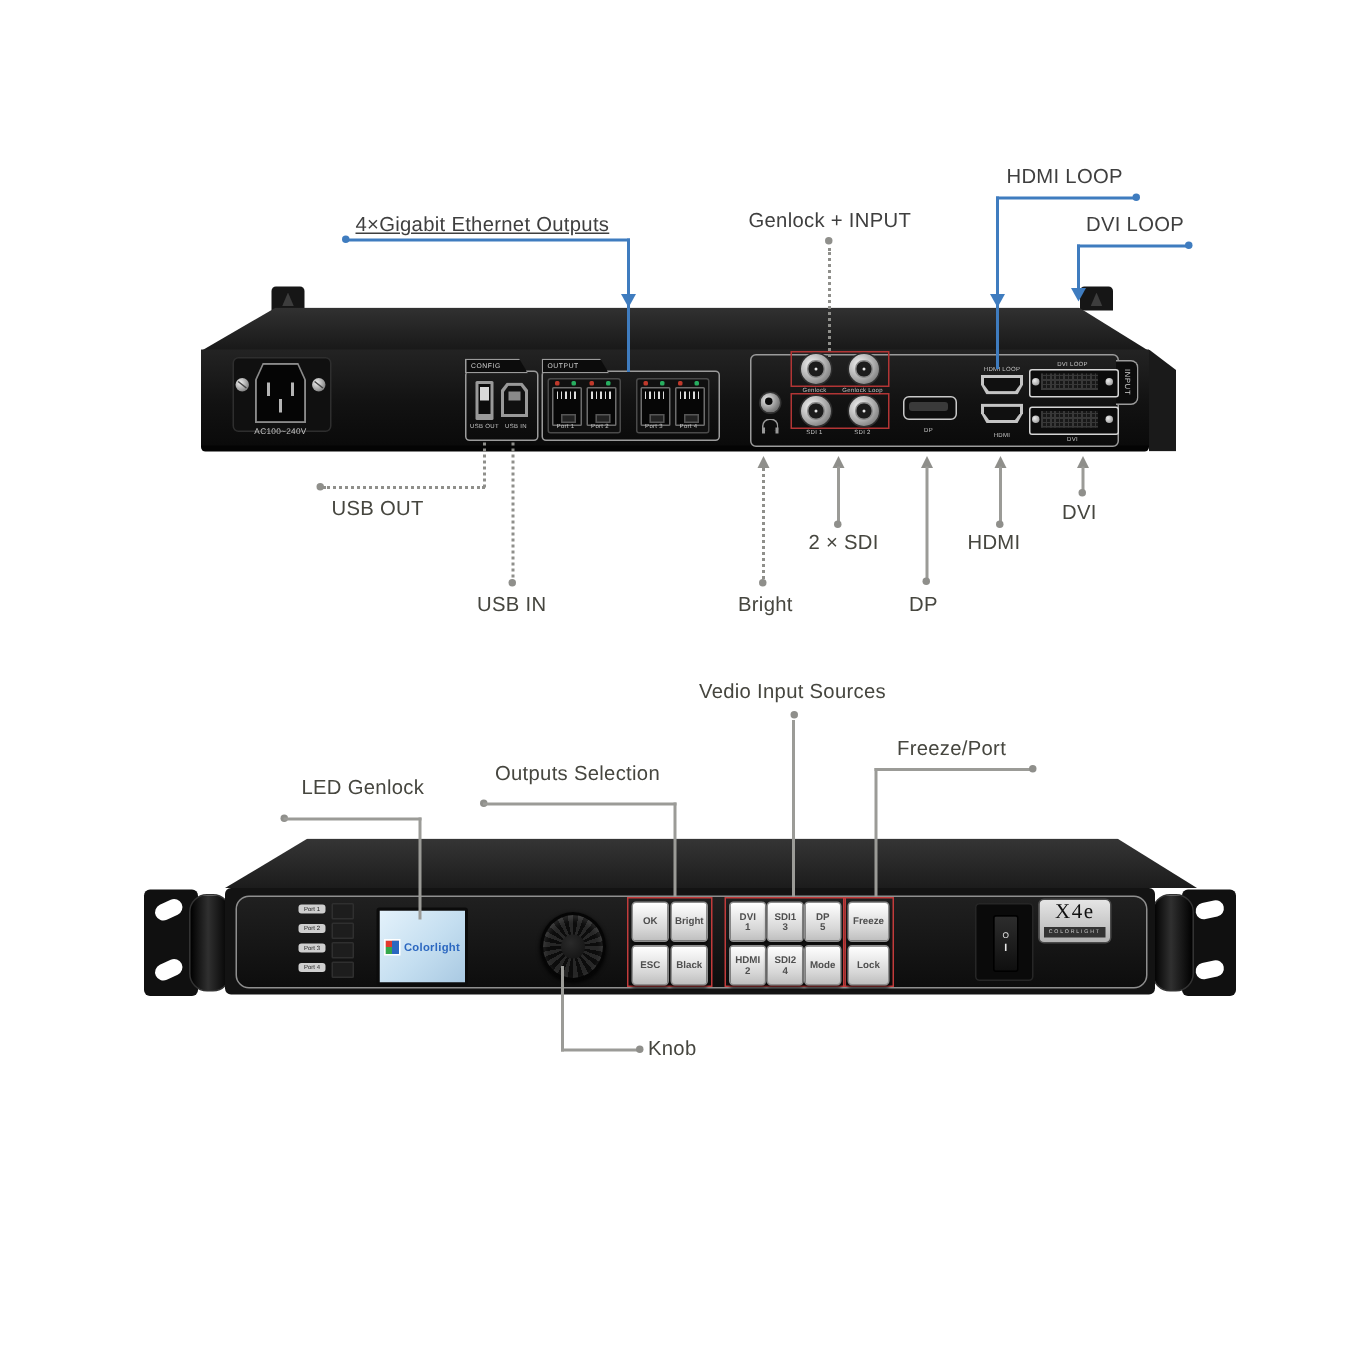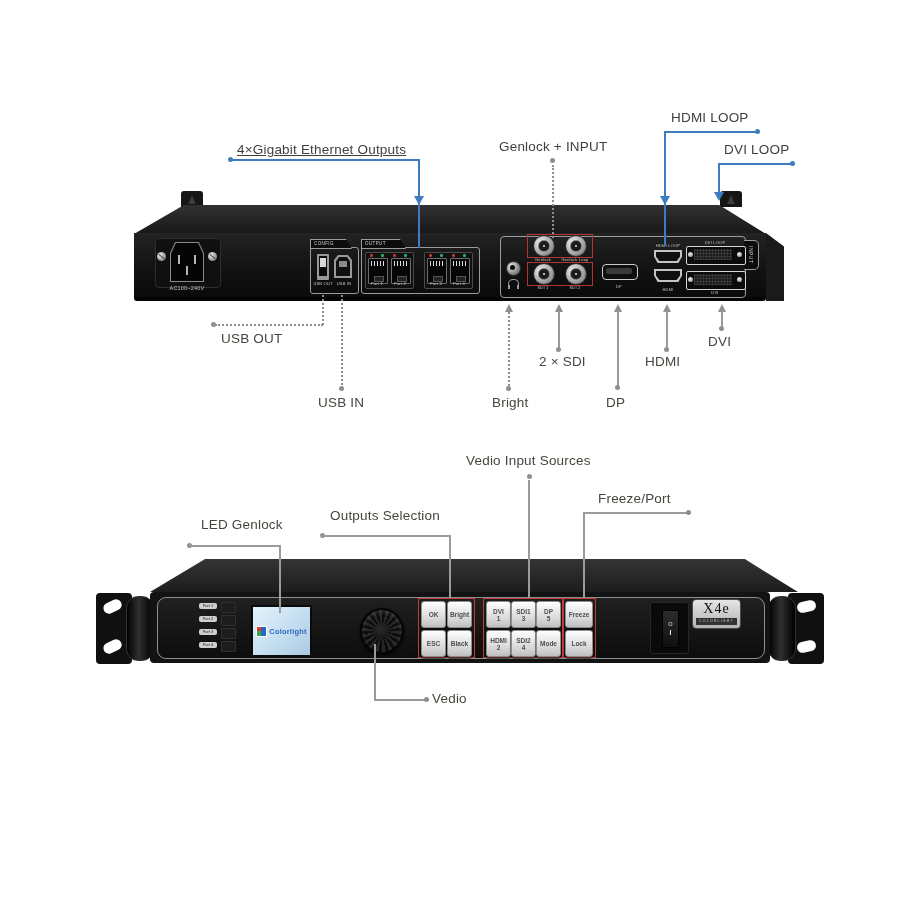--- a/index.html
+++ b/index.html
@@ -387,15 +387,15 @@
     <div class="vline gray" style="left:528px;top:480px;height:118px;"></div>
 
     <div class="co-text gray" style="left:598px;top:491px;">Freeze/Port</div>
     <div class="hline gray" style="left:583px;top:512px;width:105px;"></div>
     <div class="dot gray" style="left:686px;top:510px;"></div>
     <div class="vline gray" style="left:583px;top:512px;height:86px;"></div>
 
     <div class="vline gray" style="left:374px;top:644px;height:57px;"></div>
     <div class="hline gray" style="left:374px;top:699px;width:52px;"></div>
     <div class="dot gray" style="left:424px;top:697px;"></div>
-    <div class="co-text gray" style="left:432px;top:691px;">Vedio</div>
+    <div class="co-text gray" style="left:432px;top:691px;">Knob</div>
   </div>
 </div>
 
 </body></html>

